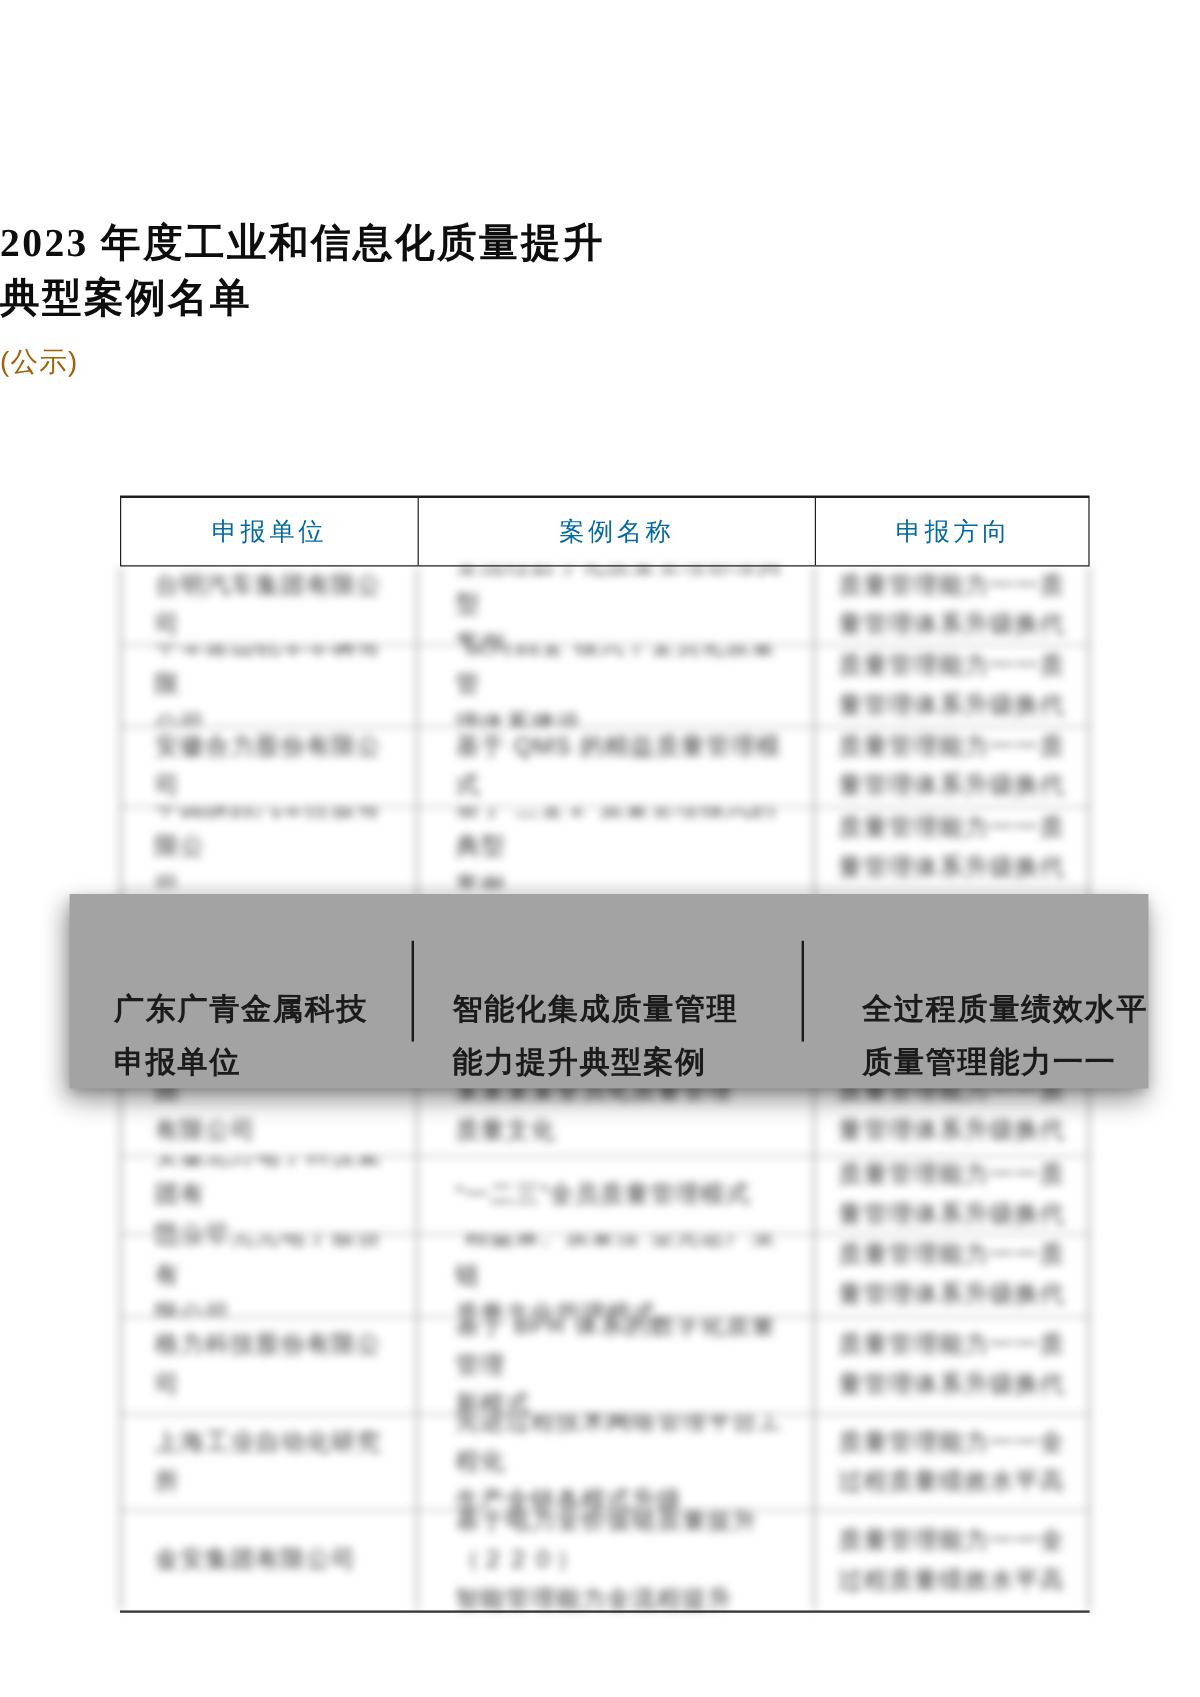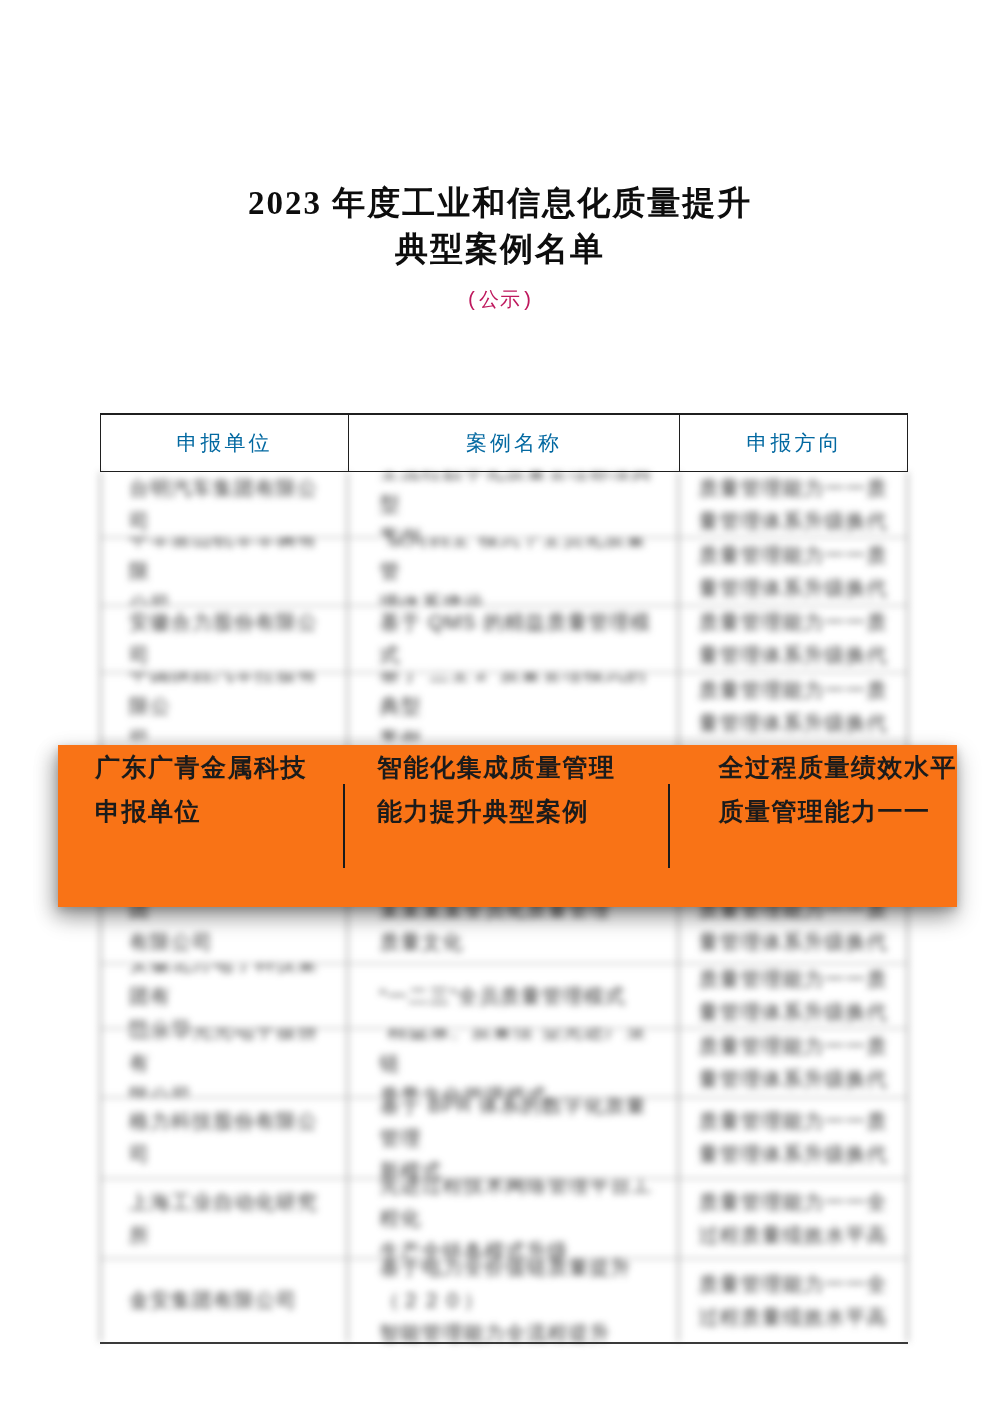--- a/index.html
+++ b/index.html
@@ -8,31 +8,31 @@
     width: 1000px; height: 1414px;
     position: relative;
     font-family: "Liberation Sans", sans-serif;
     overflow: hidden;
   }
   .page { position: absolute; inset: 0; background: #ffffff; }
 
   
   .title-block {
     position: absolute; left: 0; right: 0; top: 180px;
-    text-align: center; color: #111111;
+    text-align: left; color: #111111;
   }
   .doc-title {
     font-family: "Liberation Serif", "DejaVu Serif", serif;
     font-weight: bold; font-size: 33px; line-height: 46px;
     letter-spacing: 2px; color: #0d0d0d;
   }
   .doc-subtitle {
     margin-top: 14px;
-    font-family: Liberation Mono, monospace;
-    font-size: 20px; line-height: 30px; color: #be185d; letter-spacing: 1px;
+    font-family: Liberation Sans, sans-serif;
+    font-size: 23px; line-height: 30px; color: #a16207; letter-spacing: 1px;
   }
 
   
   .doc-table {
     position: absolute; left: 100px; top: 413px; width: 808px;
     border-bottom: 2px solid #3a3a3a;
   }
   .t-header {
     display: grid; grid-template-columns: 247px 331px 230px;
     height: 59px;
@@ -57,23 +57,23 @@
     letter-spacing: 1px; overflow: hidden;
   }
   .t-cell.c1 { padding-left: 28px; padding-right: 10px; text-align: left; }
   .t-cell.c2 { border-left: 1.3px solid #555555; padding-left: 32px; padding-right: 10px; text-align: left; }
   .t-cell.c3 { border-left: 1.3px solid #555555; padding: 0 12px; text-align: center; }
   .t-row.partial .t-cell { justify-content: flex-end; padding-bottom: 4px; }
 
   
   .highlight-card {
     position: absolute; left: 58px; top: 745px; width: 899px; height: 162px;
-    background: #f97316;
+    background: #a3a3a3;
     box-shadow: 0 10px 22px rgba(0,0,0,0.30), 0 3px 8px rgba(0,0,0,0.16), -6px 8px 18px rgba(0,0,0,0.18);
-    display: flex; align-items: flex-start;
+    display: flex; align-items: flex-end;
   }
   .hl-cell {
     display: flex; flex-direction: column; justify-content: center;
     font-weight: bold; font-size: 25px; line-height: 44px;
     color: #1b1b1b; letter-spacing: 1.5px; white-space: nowrap;
   }
   .hl-cell.h1 { width: 285px; padding-left: 37px; }
   .hl-cell.h2 { width: 356px; padding-left: 36px; }
   .hl-cell.h3 { flex: 1; padding-left: 24px; }
   .hl-divider {

